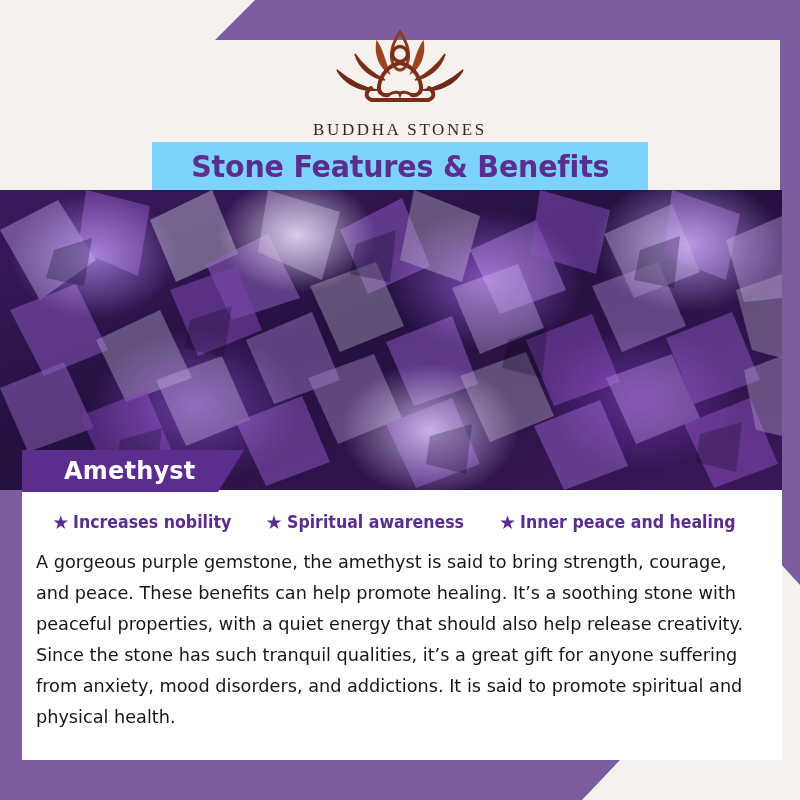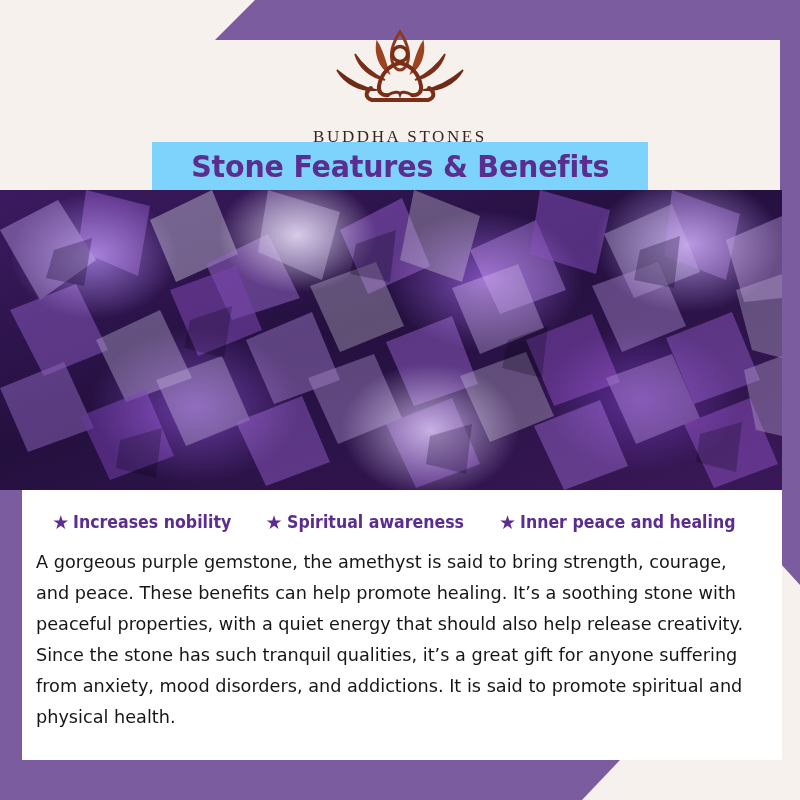--- a/index.html
+++ b/index.html
@@ -38,21 +38,21 @@
   }
 
   
   #logo-block {
     position:absolute; top:18px; left:0; width:800px;
     display:flex; flex-direction:column; align-items:center;
     z-index:4;
   }
   #logo-mark { width:170px; height:92px; display:block; }
   #logo-word {
-    margin-top:17px;
+    margin-top:10px;
     font-family:"Liberation Serif", serif;
     font-size:17px; letter-spacing:2.6px;
     color:#3A2320; font-weight:400;
   }
 
   
   #title-banner {
     position:absolute; top:142px; left:152px;
     width:496px; height:48px;
     background:#7dd3fc;
@@ -230,20 +230,23 @@
         <polygon points="356,54 396,40 390,92 350,84" opacity="0.5"></polygon>
         <polygon points="508,150 548,136 542,188 502,178" opacity="0.45"></polygon>
         <polygon points="640,60 680,46 674,98 634,90" opacity="0.5"></polygon>
         <polygon points="120,250 162,238 156,288 116,278" opacity="0.45"></polygon>
         <polygon points="430,246 472,234 466,284 426,274" opacity="0.45"></polygon>
         <polygon points="700,244 742,232 736,282 696,272" opacity="0.45"></polygon>
       </g>
     </svg>
   </div>
 
+  <div id="amethyst-band">
+    <span id="amethyst-text">Amethyst</span>
+  </div>
 
   <div id="content">
     <div id="content-inner">
 
       <div id="benefits">
         <div class="benefit">
           <span class="benefit-star">★</span>
           <span class="benefit-label">Increases nobility</span>
         </div>
         <div class="benefit">

